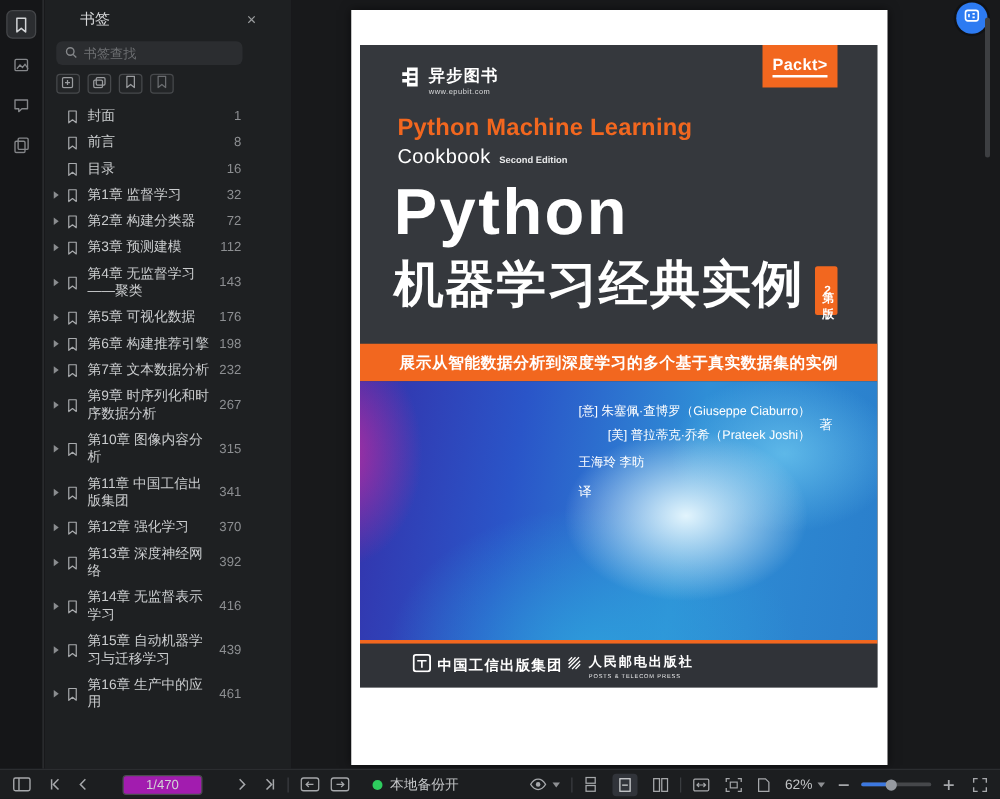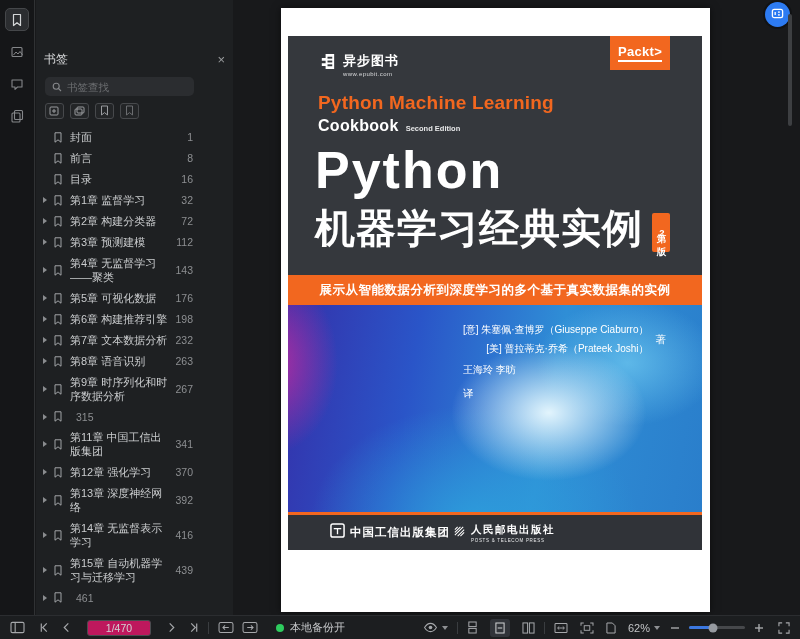--- a/index.html
+++ b/index.html
@@ -13,21 +13,21 @@
     flex-direction:column; align-items:center; padding-top:8px; gap:9px; }
   .rail-btn { width:24px; height:23px; border-radius:5px; display:flex;
     align-items:center; justify-content:center; color:#85878a; }
   .rail-btn.active { background:#2b2d30; border:1px solid #45474a; color:#d3d5d7; }
   .rail-btn svg { display:block; }
 
   
   .panel { position:absolute; left:36px; top:0; width:197px; height:615px;
     background:#1e2022; color:#cbcdcf; }
   .panel-head { height:30px; display:flex; align-items:center;
-    padding:0 8px;margin-top:44px; }
+    padding:0 28px; }
   .panel-title { font-size:12px; color:#d6d7d9; }
   .panel-close { margin-left:auto; font-size:13px; color:#9a9c9e; cursor:default; }
   .search-wrap { margin:3px 0 0 9px; width:149px; height:19px; background:#2b2d30;
     border-radius:5px; display:flex; align-items:center; padding:0 7px; gap:5px; }
   .search-wrap svg { flex:none; }
   .search-input { flex:1; background:transparent; border:none; outline:none;
     color:#c9cbcd; font-size:10.5px; font-family:inherit; min-width:0; }
   .search-input::placeholder { color:#6d6f72; }
   .tools { display:flex; gap:6px; margin:7px 0 0 9px; }
   .tool-btn { width:19px; height:16px; border:1px solid #47494c; border-radius:3px;
@@ -57,21 +57,21 @@
 
   .packt { position:absolute; left:322px; top:0; width:60px; height:34px;
     background:#f2671f; display:flex; align-items:center; justify-content:center; }
   .packt span { color:#fff; font-size:13px; font-weight:bold;
     border-bottom:2px solid #fff; padding-bottom:1px; letter-spacing:.3px; }
 
   .series { position:absolute; left:30px; top:56px; color:#f2671f;
     font-size:19px; font-weight:bold; letter-spacing:.2px; }
   .cookline { position:absolute; left:30px; top:81px; color:#fff; display:flex;
     align-items:baseline; gap:7px; }
-  .cookline .cb { font-size:16px; font-weight:bold; letter-spacing:.3px; }
+  .cookline .cb { font-size:16px; font-weight:normal; letter-spacing:.3px; }
   .cookline .ed { font-size:7.5px; font-weight:bold; color:#e8e9ea; }
 
   .title-en { position:absolute; left:27px; top:108px; color:#fff;
     font-size:52px; font-weight:bold; letter-spacing:2px; line-height:1; }
   .title-zh { position:absolute; left:27px; top:172px; color:#fff;
     font-size:40px; font-weight:bold; letter-spacing:1px; line-height:1; }
   .badge { position:absolute; left:364px; top:177px; width:18px; height:39px;
     background:#f2671f; border-radius:2px; color:#fff; font-size:9.5px; font-weight:bold;
     writing-mode:vertical-rl; text-orientation:upright; display:flex;
     align-items:center; justify-content:center; letter-spacing:1px; }
@@ -110,23 +110,23 @@
     background:#3d3f42; border-radius:2px; }
 
   
   .toolbar { position:absolute; left:0; top:615px; width:800px; height:24px;
     background:#1c1e20; border-top:1px solid #2b2d30; display:flex; align-items:center;
     padding:0 10px; color:#a6a8ab; font-size:11px; }
   .tb { display:flex; align-items:center; justify-content:center; color:#a6a8ab; }
   .tb svg { display:block; }
   .tb.tile { background:#31343a; border-radius:3px; width:20px; height:18px; color:#d2d4d6; }
   .sep { width:1px; height:12px; background:#3a3d40; margin:0 9px; }
-  .page-box { width:64px; height:16px; border:1px solid #4a4c4f; background:#be185d;
+  .page-box { width:64px; height:16px; border:1px solid #4a4c4f; background:#a21caf;
     border-radius:3px; color:#d2d3d5; font-size:10.5px; display:flex;
-    align-items:center; justify-content:center; margin:0 16px; }
+    align-items:center; justify-content:center; margin:0 27px; }
   .caret { width:0; height:0; border-top:4px solid #8e9093;
     border-left:3.5px solid transparent; border-right:3.5px solid transparent; margin-left:4px; }
   .backup { display:flex; align-items:center; gap:6px; margin-left:18px; color:#c6c8ca; }
   .dot { width:8px; height:8px; border-radius:50%; background:#2ecc5e; }
   .zoom-label { color:#c2c4c6; margin:0 0 0 12px; display:flex; align-items:center; }
   .slider { width:56px; height:3px; background:#46484b; border-radius:2px;
     position:relative; margin:0 9px; }
   .slider .fill { width:42%; height:100%; background:#3c78e0; border-radius:2px; }
   .slider .knob { position:absolute; left:42%; top:50%; transform:translate(-50%,-50%);
     width:9px; height:9px; border-radius:50%; background:#969aa0; }.ml8{margin-left:8px}.ml10{margin-left:10px}
@@ -325,44 +325,33 @@
         </div>
       <div class="row">
           <span class="arr-box">
             <i class="arr"></i>
           </span>
           <span class="bmk">
             <svg width="12" height="13" viewBox="0 0 14 14">
               <path d="M3.5 1.5h7v11L7 9.7l-3.5 2.8z" fill="none" stroke="currentColor" stroke-width="1.1" stroke-linejoin="round"></path>
             </svg>
           </span>
-          <span class="lbl">第8章 语音识别</span>
-          <span class="pg">263</span>
-        </div>
-      <div class="row">
-          <span class="arr-box">
-            <i class="arr"></i>
-          </span>
-          <span class="bmk">
-            <svg width="12" height="13" viewBox="0 0 14 14">
-              <path d="M3.5 1.5h7v11L7 9.7l-3.5 2.8z" fill="none" stroke="currentColor" stroke-width="1.1" stroke-linejoin="round"></path>
-            </svg>
-          </span>
           <span class="lbl">第9章 时序列化和时序数据分析</span>
           <span class="pg">267</span>
         </div>
       <div class="row">
           <span class="arr-box">
             <i class="arr"></i>
           </span>
           <span class="bmk">
             <svg width="12" height="13" viewBox="0 0 14 14">
               <path d="M3.5 1.5h7v11L7 9.7l-3.5 2.8z" fill="none" stroke="currentColor" stroke-width="1.1" stroke-linejoin="round"></path>
             </svg>
           </span>
+          <span class="lbl">第10章 图像内容分析</span>
           <span class="pg">315</span>
         </div>
       <div class="row">
           <span class="arr-box">
             <i class="arr"></i>
           </span>
           <span class="bmk">
             <svg width="12" height="13" viewBox="0 0 14 14">
               <path d="M3.5 1.5h7v11L7 9.7l-3.5 2.8z" fill="none" stroke="currentColor" stroke-width="1.1" stroke-linejoin="round"></path>
             </svg>
@@ -420,20 +409,21 @@
         </div>
       <div class="row">
           <span class="arr-box">
             <i class="arr"></i>
           </span>
           <span class="bmk">
             <svg width="12" height="13" viewBox="0 0 14 14">
               <path d="M3.5 1.5h7v11L7 9.7l-3.5 2.8z" fill="none" stroke="currentColor" stroke-width="1.1" stroke-linejoin="round"></path>
             </svg>
           </span>
+          <span class="lbl">第16章 生产中的应用</span>
           <span class="pg">461</span>
         </div>
     </div>
   </div>
 
   <div class="content">
     <div class="page">
       <div class="cover">
 
         <div class="brand">

